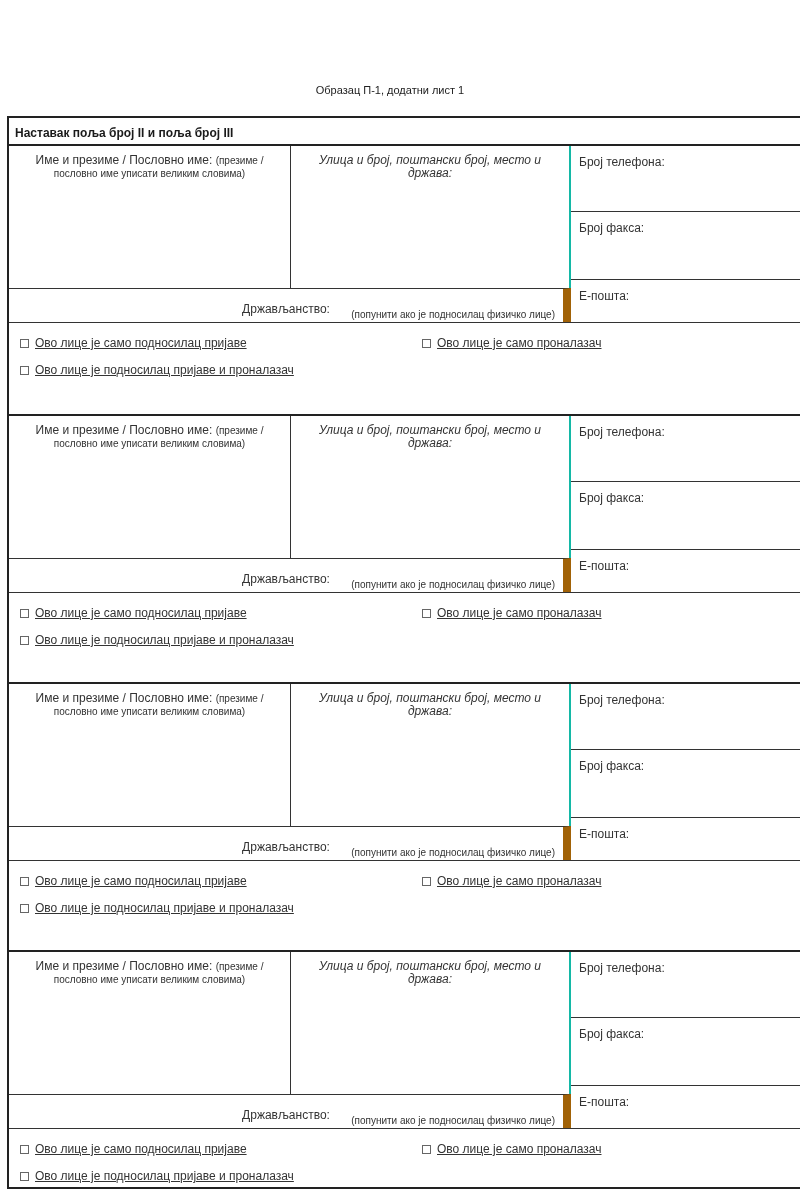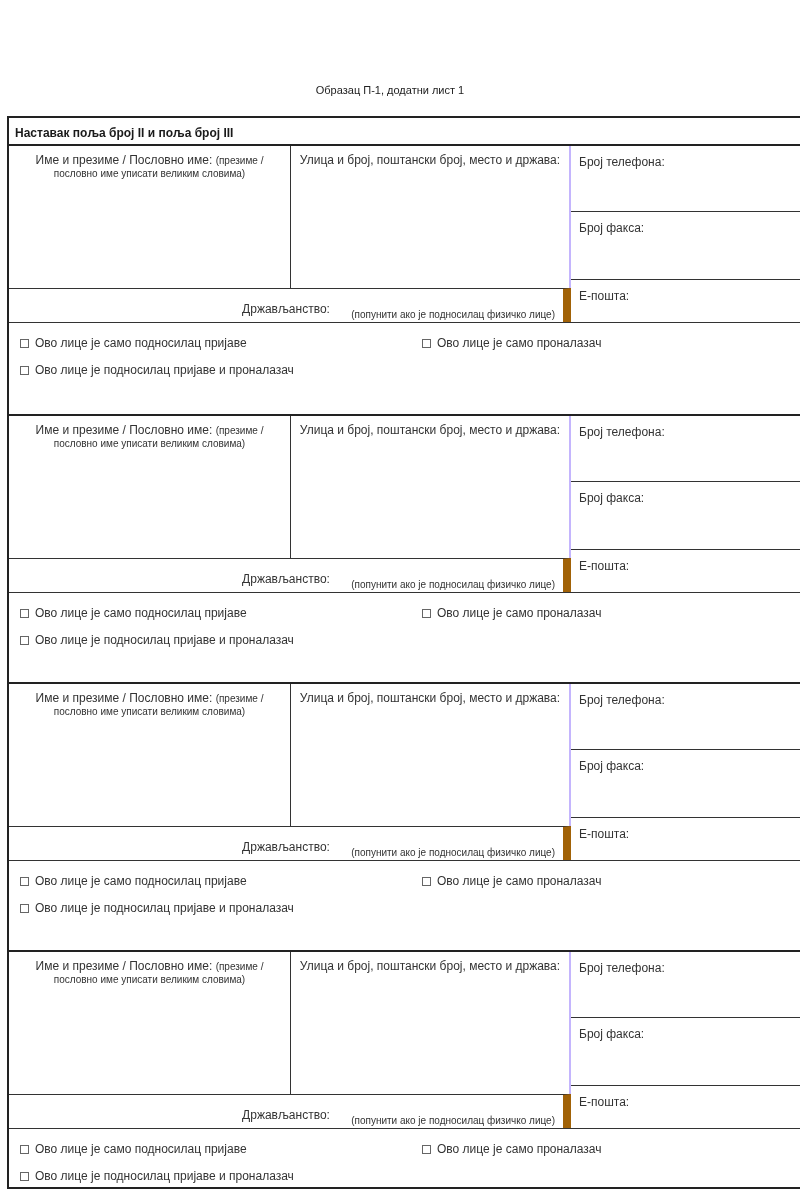--- a/index.html
+++ b/index.html
@@ -6,28 +6,28 @@
   body { width:800px; height:1200px; position:relative; overflow:hidden; font-family:"Liberation Sans", sans-serif; color:#1a1a1a; }
   .doc-title { position:absolute; top:84px; left:0; width:780px; text-align:center; font-size:11px; color:#222; }
   .table { position:absolute; left:7px; top:116px; width:800px; border:2px solid #222; border-right:none; box-sizing:border-box; height:1073px; }
   .header { height:28px; border-bottom:2px solid #222; box-sizing:border-box; padding:8px 0 0 6px; font-size:12px; font-weight:bold; }
   .block { position:relative; height:268px; box-sizing:border-box; }
   .block + .block { border-top:2px solid #222; }
   .top { position:absolute; left:0; top:0; width:100%; height:176px; }
   .cell { position:absolute; box-sizing:border-box; font-size:12px; color:#333;text-align:center; }
   .c-name { left:0; top:0; width:282px; height:142px; border-right:1px solid #333; padding:8px 6px; line-height:13px; }
   .c-name .small { font-size:10px; }
-  .c-addr { left:282px; top:0; width:280px; height:142px; border-right:2px solid #c4b5fd; padding:8px 7px; line-height:13px; }
+  .c-addr { left:282px; top:0; width:280px; height:142px; border-right:2px solid #14b8a6; padding:8px 7px; line-height:13px;font-style:italic; }
   .c-cit { left:0; top:142px; width:562px; height:34px; border-top:1px solid #333; border-right:8px solid #a16207; padding:13px 6px 0 6px; }
   .c-cit .note { position:absolute; right:8px; top:20px; font-size:10px;margin-left:20px; }
   .r-phone { position:absolute; left:562px; top:0; width:238px; height:66px; border-bottom:1px solid #333; padding:9px 8px; box-sizing:border-box; font-size:12px; color:#333; }
   .r-fax { position:absolute; left:562px; top:66px; width:238px; height:68px; border-bottom:1px solid #333; padding:9px 8px; box-sizing:border-box; font-size:12px; color:#333; }
   .r-mail { position:absolute; left:562px; top:134px; width:238px; height:42px; padding:9px 8px; box-sizing:border-box; font-size:12px; color:#333; }
   .checks { position:absolute; left:0; top:176px; width:100%; height:90px; border-top:1px solid #333; box-sizing:border-box; font-size:12px; color:#333; }
-  .chk { position:absolute; display:flex; align-items:center; gap:6px; }
+  .chk { position:absolute; display:flex; align-items:center; gap:6px;text-decoration:underline; }
   .box { width:9px; height:9px; border:1px solid #666; display:inline-block; box-sizing:border-box; }
   .chk1 { left:11px; top:13px; }
   .chk2 { left:413px; top:13px; }
   .chk3 { left:11px; top:40px; }
   .block:first-of-type .top { height:178px; }
 </style>
 </head>
 <body>
 
 <div class="doc-title">Образац П-1, додатни лист 1</div>

